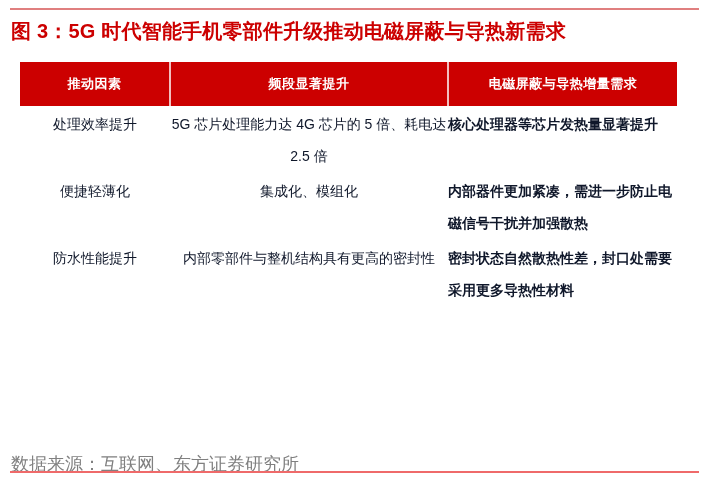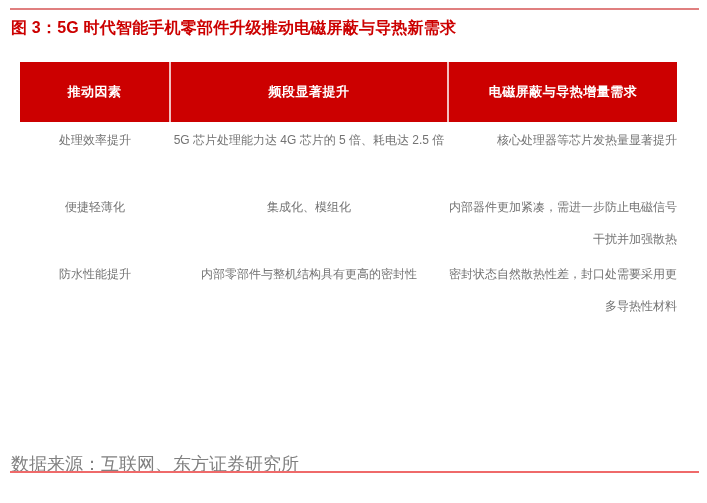--- a/index.html
+++ b/index.html
@@ -13,21 +13,21 @@
   }
   .top-line {
     position: absolute;
     top: 8px; left: 10px; right: 8px; height: 2px;
     background: var(--line-pink-top, #e07f7f);
   }
   .figure-title {
     position: absolute;
     top: 18px; left: 11px; right: 11px;
     color: var(--accent-red, #cc0000);
-    font-size: 16px;
+    font-size: 20px;
     font-weight: bold;
     letter-spacing: 0.2px;
     white-space: nowrap;
   }
   table.data-table {
     position: absolute;
     top: 62px; left: 20px;
     width: 657px;
     border-collapse: collapse;
     table-layout: fixed;
@@ -35,35 +35,35 @@
   table.data-table col.c1 { width: 150px; }
   table.data-table col.c2 { width: 278px; }
   table.data-table col.c3 { width: 229px; }
   table.data-table th {
     background: var(--accent-red, #cc0000);
     color: #ffffff;
     font-size: 13px;
     font-weight: bold;
     height: 36px;
     text-align: center;
-    padding: 12px;
+    padding: 4px;
     letter-spacing: 0.5px;
   }
   table.data-table th + th { border-left: 2px solid rgba(255,255,255,0.75); }
   table.data-table td {
     vertical-align: top;
     height: 65px;
     padding: 2px 0 0 0;
-    color: #737373;
-    font-size: 12px;
+    color: #0f172a;
+    font-size: 14px;
     line-height: 32px;
   }
   td.cell-factor { text-align: center; padding-left: 4px; padding-right: 4px; }
   td.cell-upgrade { text-align: center; padding-left: 13px; padding-right: 13px; }
-  td.cell-demand { text-align: right; padding-left: 14px; padding-right: 25px; }
+  td.cell-demand { text-align: left; padding-left: 14px; padding-right: 25px; font-weight: bold; }
   .source-note {
     position: absolute;
     top: 452px; left: 11px;
     color: var(--source-gray, #808080);
     font-size: 18px;
   }
   .bottom-line {
     position: absolute;
     top: 471px; left: 10px; right: 8px; height: 2px;
     background: var(--line-pink-bottom, #ef6a6a);

